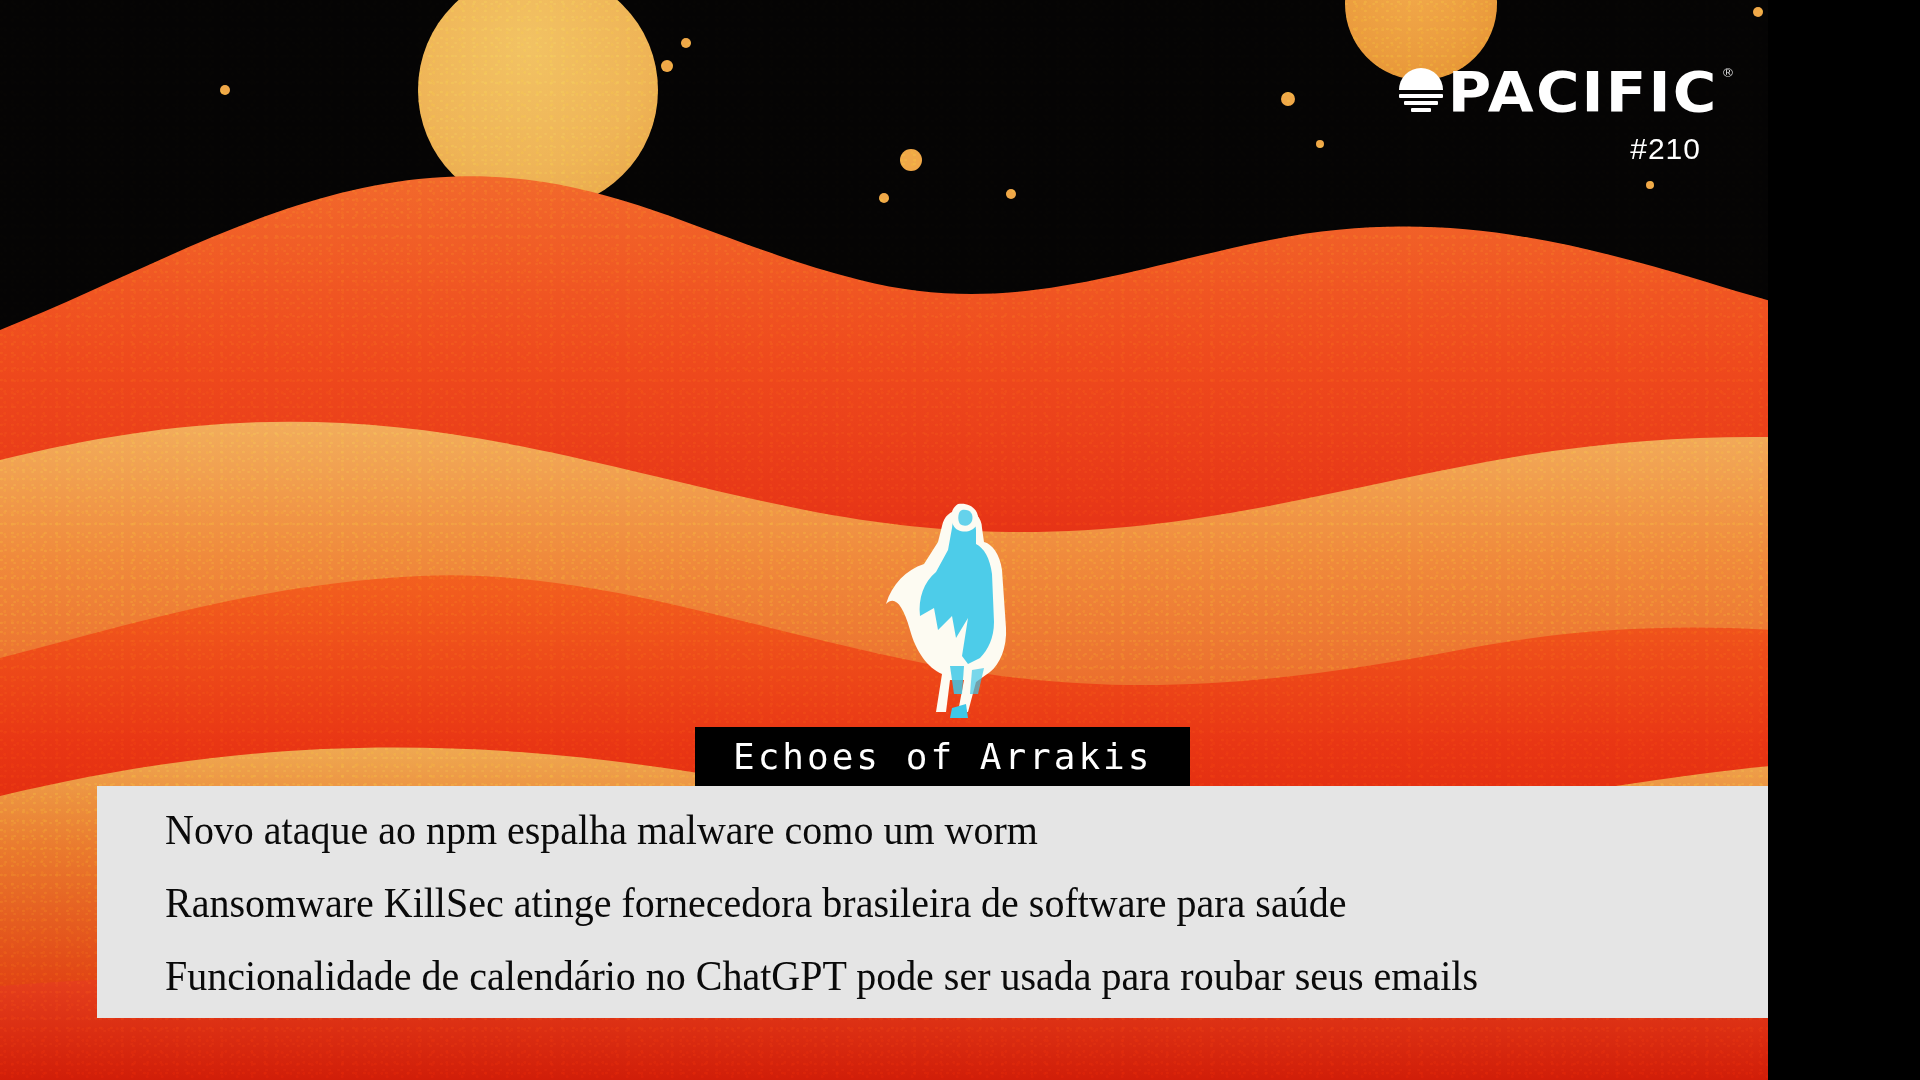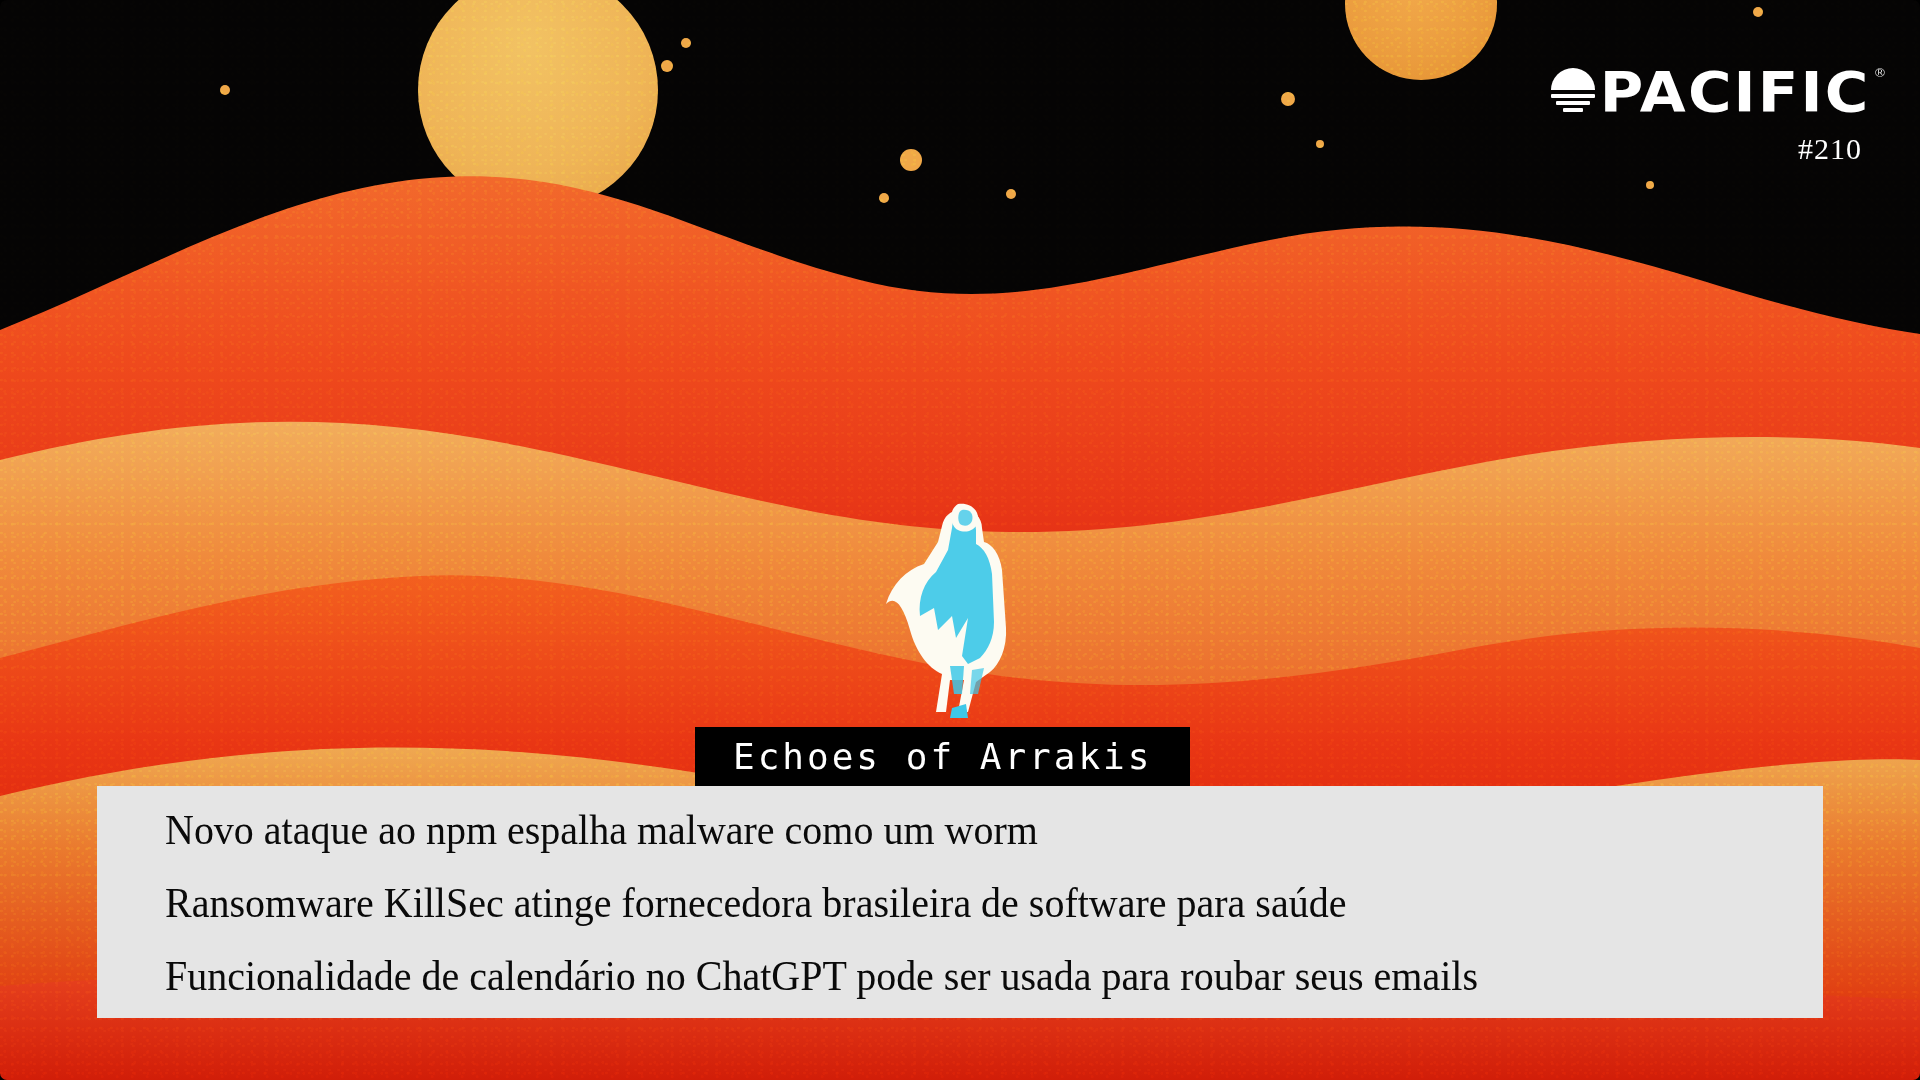--- a/index.html
+++ b/index.html
@@ -7,25 +7,24 @@
     margin: 0;
     padding: 0;
     background: #000;
   }
   body {
     font-family: "Liberation Sans", sans-serif;
   }
 
   #stage {
     position: relative;
-    width: 1920px;
+    width: 1768px;
     height: 1080px;
     overflow: hidden;
     background: #030303;
-    border-radius: 7px;
   }
 
   
   .sky {
     position: absolute;
     left: 0; top: 0;
     width: 1920px;
     height: 420px;
     background: #050404;
   }
@@ -122,22 +121,22 @@
     top: 2px;
     right: -16px;
     font-size: 13px;
     font-weight: normal;
     color: #d8d8d8;
     letter-spacing: 0;
     transform: scaleX(.94);
   }
   #brand-issue {
     margin-top: 10px;
-    margin-right: 8px;
-    font-family: Liberation Serif, serif;
+    margin-right: 17px;
+    font-family: Liberation Sans, sans-serif;
     font-size: 30px;
     letter-spacing: 1px;
     color: #ffffff;
   }
 
   
   #title-banner {
     position: absolute;
     left: 695px;
     top: 727px;

